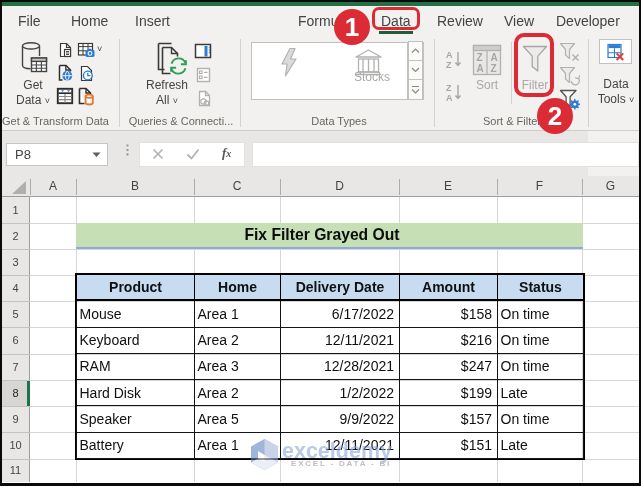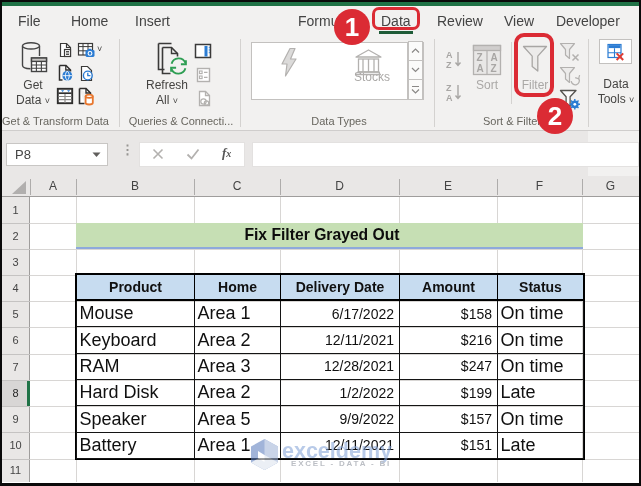--- a/index.html
+++ b/index.html
@@ -25,21 +25,21 @@
   #grid{left:0;top:174px;width:637px;height:307px;background:#fff;}
   #colhdr{left:0;top:0;width:637px;height:21px;background:#e9e7e6;border-bottom:1px solid #9f9d9c;box-sizing:border-box;}
   .colletter{top:0;height:21px;line-height:21px;font-size:12px;color:#444;text-align:center;}
   .coltick{top:3px;height:16px;width:1px;background:#aeacab;}
   #rowhdr{left:0;top:21px;width:28px;height:285px;background:#e9e7e6;border-right:1px solid #9f9d9c;box-sizing:border-box;}
   .rownum{left:0;width:27px;font-size:11px;color:#444;text-align:center;}
   .rowsep{left:0;width:28px;height:1px;background:#c5c3c2;}
   .gvline{width:1px;background:#d8d6d4;top:21px;height:285px;}
   .ghline{left:28px;width:609px;height:1px;background:#d8d6d4;}
   .th{border:1.5px solid #000;border-bottom:2px solid #000;font-weight:bold;font-size:14px;color:#101010;text-align:center;padding:4px;}
-  .tl{border:1px solid #141414;font-size:18px;color:#101010;text-align:left;padding:0 0 0 2.5px;margin-top:30px;}
+  .tl{border:1px solid #141414;font-size:14px;color:#101010;text-align:left;padding:0 0 0 2.5px;margin-top:30px;}
   .tr2{border:1px solid #141414;font-size:14px;color:#101010;text-align:right;padding:0 5px 0 0;}
   table{outline:1.5px solid #000;}
 </style>
 </head>
 <body>
 <div id="root">
  <div id="content">
   <div id="greenstrip" class="abs"></div>
 
   <div class="abs tab" style="left:16px;">File</div>

